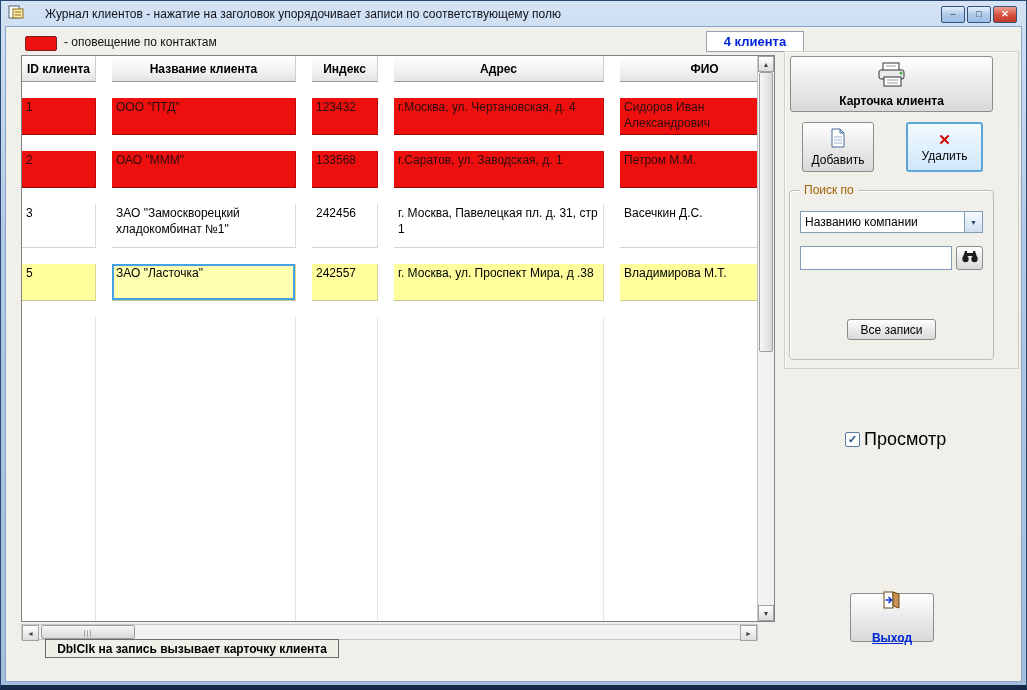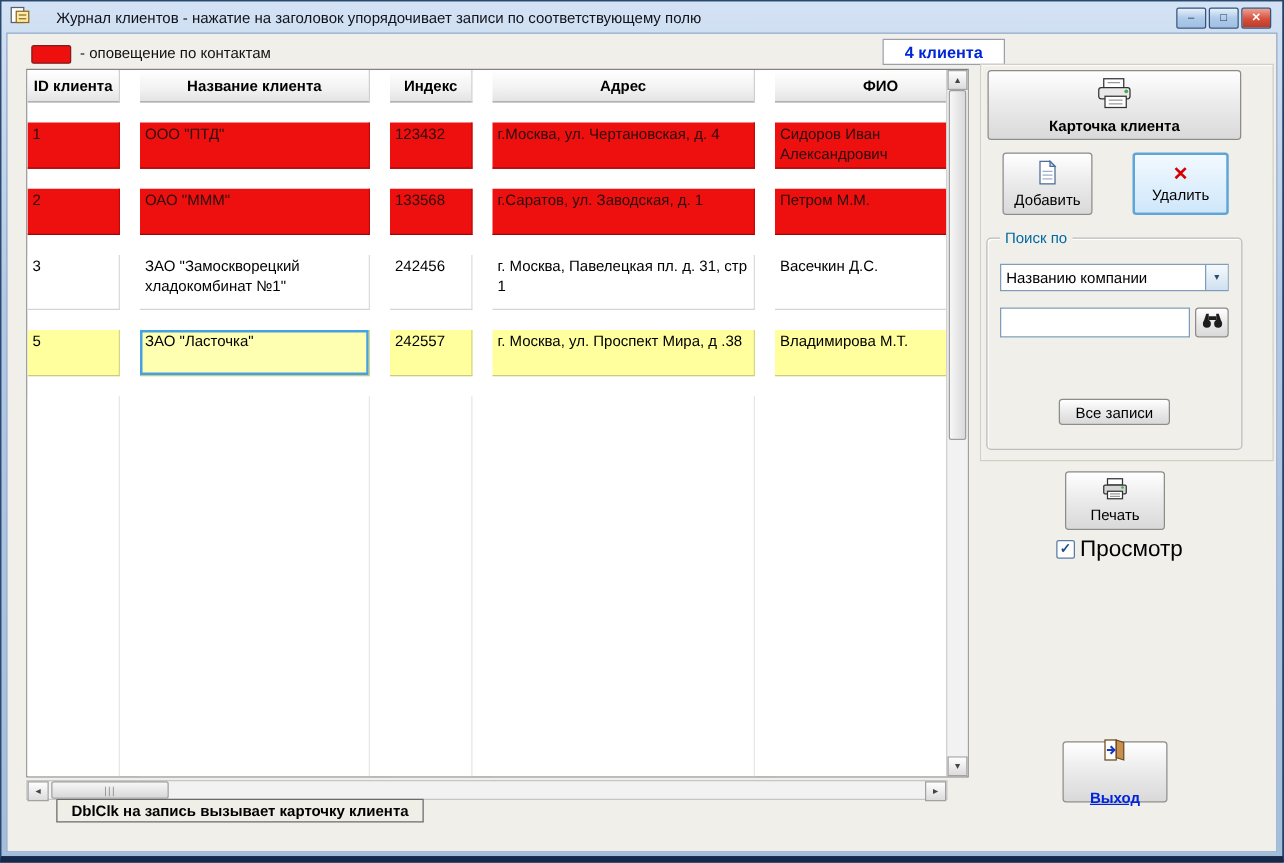--- a/index.html
+++ b/index.html
@@ -77,21 +77,21 @@
     justify-content:center;box-sizing:border-box;cursor:default;}
   .btn.stack{flex-direction:column;gap:2px;}
   .card-button{position:absolute;left:784px;top:29px;width:203px;height:56px;font-weight:bold;}
   .add-button{position:absolute;left:796px;top:95px;width:72px;height:50px;}
   .delete-button{position:absolute;left:900px;top:95px;width:77px;height:50px;
     border:2px solid #5ea6da;background:linear-gradient(#f2f9ff,#cfe7fa);}
   .delete-x{font-size:15px;font-weight:bold;color:#d40000;line-height:1;}
   .search-group{position:absolute;left:783px;top:163px;width:203px;height:168px;
     border:1px solid #bdbdbd;border-radius:4px;box-shadow:inset 1px 1px 0 #fff;}
   .search-group .legend{position:absolute;top:-8px;left:10px;padding:0 4px;background:#f0efe9;
-    font-size:12px;color:#0369a1;text-align:right;}
+    font-size:12px;color:#a16207;text-align:right;}
   .combo{position:absolute;left:10px;top:20px;width:183px;height:22px;background:#fff;
     border:1px solid #7f9db9;display:flex;align-items:center;box-sizing:border-box;}
   .combo-text{flex:1;font-size:12px;padding-left:4px;overflow:hidden;white-space:nowrap;}
   .combo-btn{width:17px;height:100%;background:linear-gradient(#f6fafd,#cfe0f0);
     border-left:1px solid #7f9db9;display:flex;align-items:center;justify-content:center;
     font-size:7px;color:#2b4c6f;}
   .search-input{position:absolute;left:10px;top:55px;width:152px;height:24px;box-sizing:border-box;
     border:1px solid #7f9db9;font-size:12px;padding:0 4px;font-family:"Liberation Sans",sans-serif;}
   .binoc-button{position:absolute;left:166px;top:55px;width:27px;height:24px;}
   .advanced-button{position:absolute;left:13px;top:93px;width:177px;height:21px;}
@@ -244,33 +244,20 @@
             <path d="M2 7 L4 1 h2 v6 z" fill="#1d1d1d"></path>
             <path d="M16 7 L14 1 h-2 v6 z" fill="#1d1d1d"></path>
             <circle cx="4.5" cy="9" r="3.2" fill="#1d1d1d"></circle>
             <circle cx="13.5" cy="9" r="3.2" fill="#1d1d1d"></circle>
           </svg>
         </span>
       </div>
       <div class="btn allrecords-button">Все записи</div>
     </div>
 
-    <div class="btn stack print-button">
-      <span>
-        <svg width="22" height="18" viewBox="0 0 22 18">
-          <rect x="5" y="1" width="12" height="5" fill="#fff" stroke="#333"></rect>
-          <rect x="2" y="6" width="18" height="7" rx="1" fill="#d6d6d6" stroke="#333"></rect>
-          <rect x="5" y="11" width="12" height="6" fill="#fff" stroke="#333"></rect>
-          <line x1="7" y1="13" x2="15" y2="13" stroke="#999"></line>
-          <line x1="7" y1="15" x2="15" y2="15" stroke="#999"></line>
-          <circle cx="17" cy="8" r="1" fill="#3cb043"></circle>
-        </svg>
-      </span>
-      <span>Печать</span>
-    </div>
 
     <div class="preview-check">
       <span class="checkbox">✓</span>
       <span class="check-label">Просмотр</span>
     </div>
 
     <div class="btn stack exit-button">
       <span>
         <svg width="20" height="20" viewBox="0 0 20 20">
           <rect x="2" y="2" width="9" height="16" fill="#fff" stroke="#6b4a1f"></rect>

